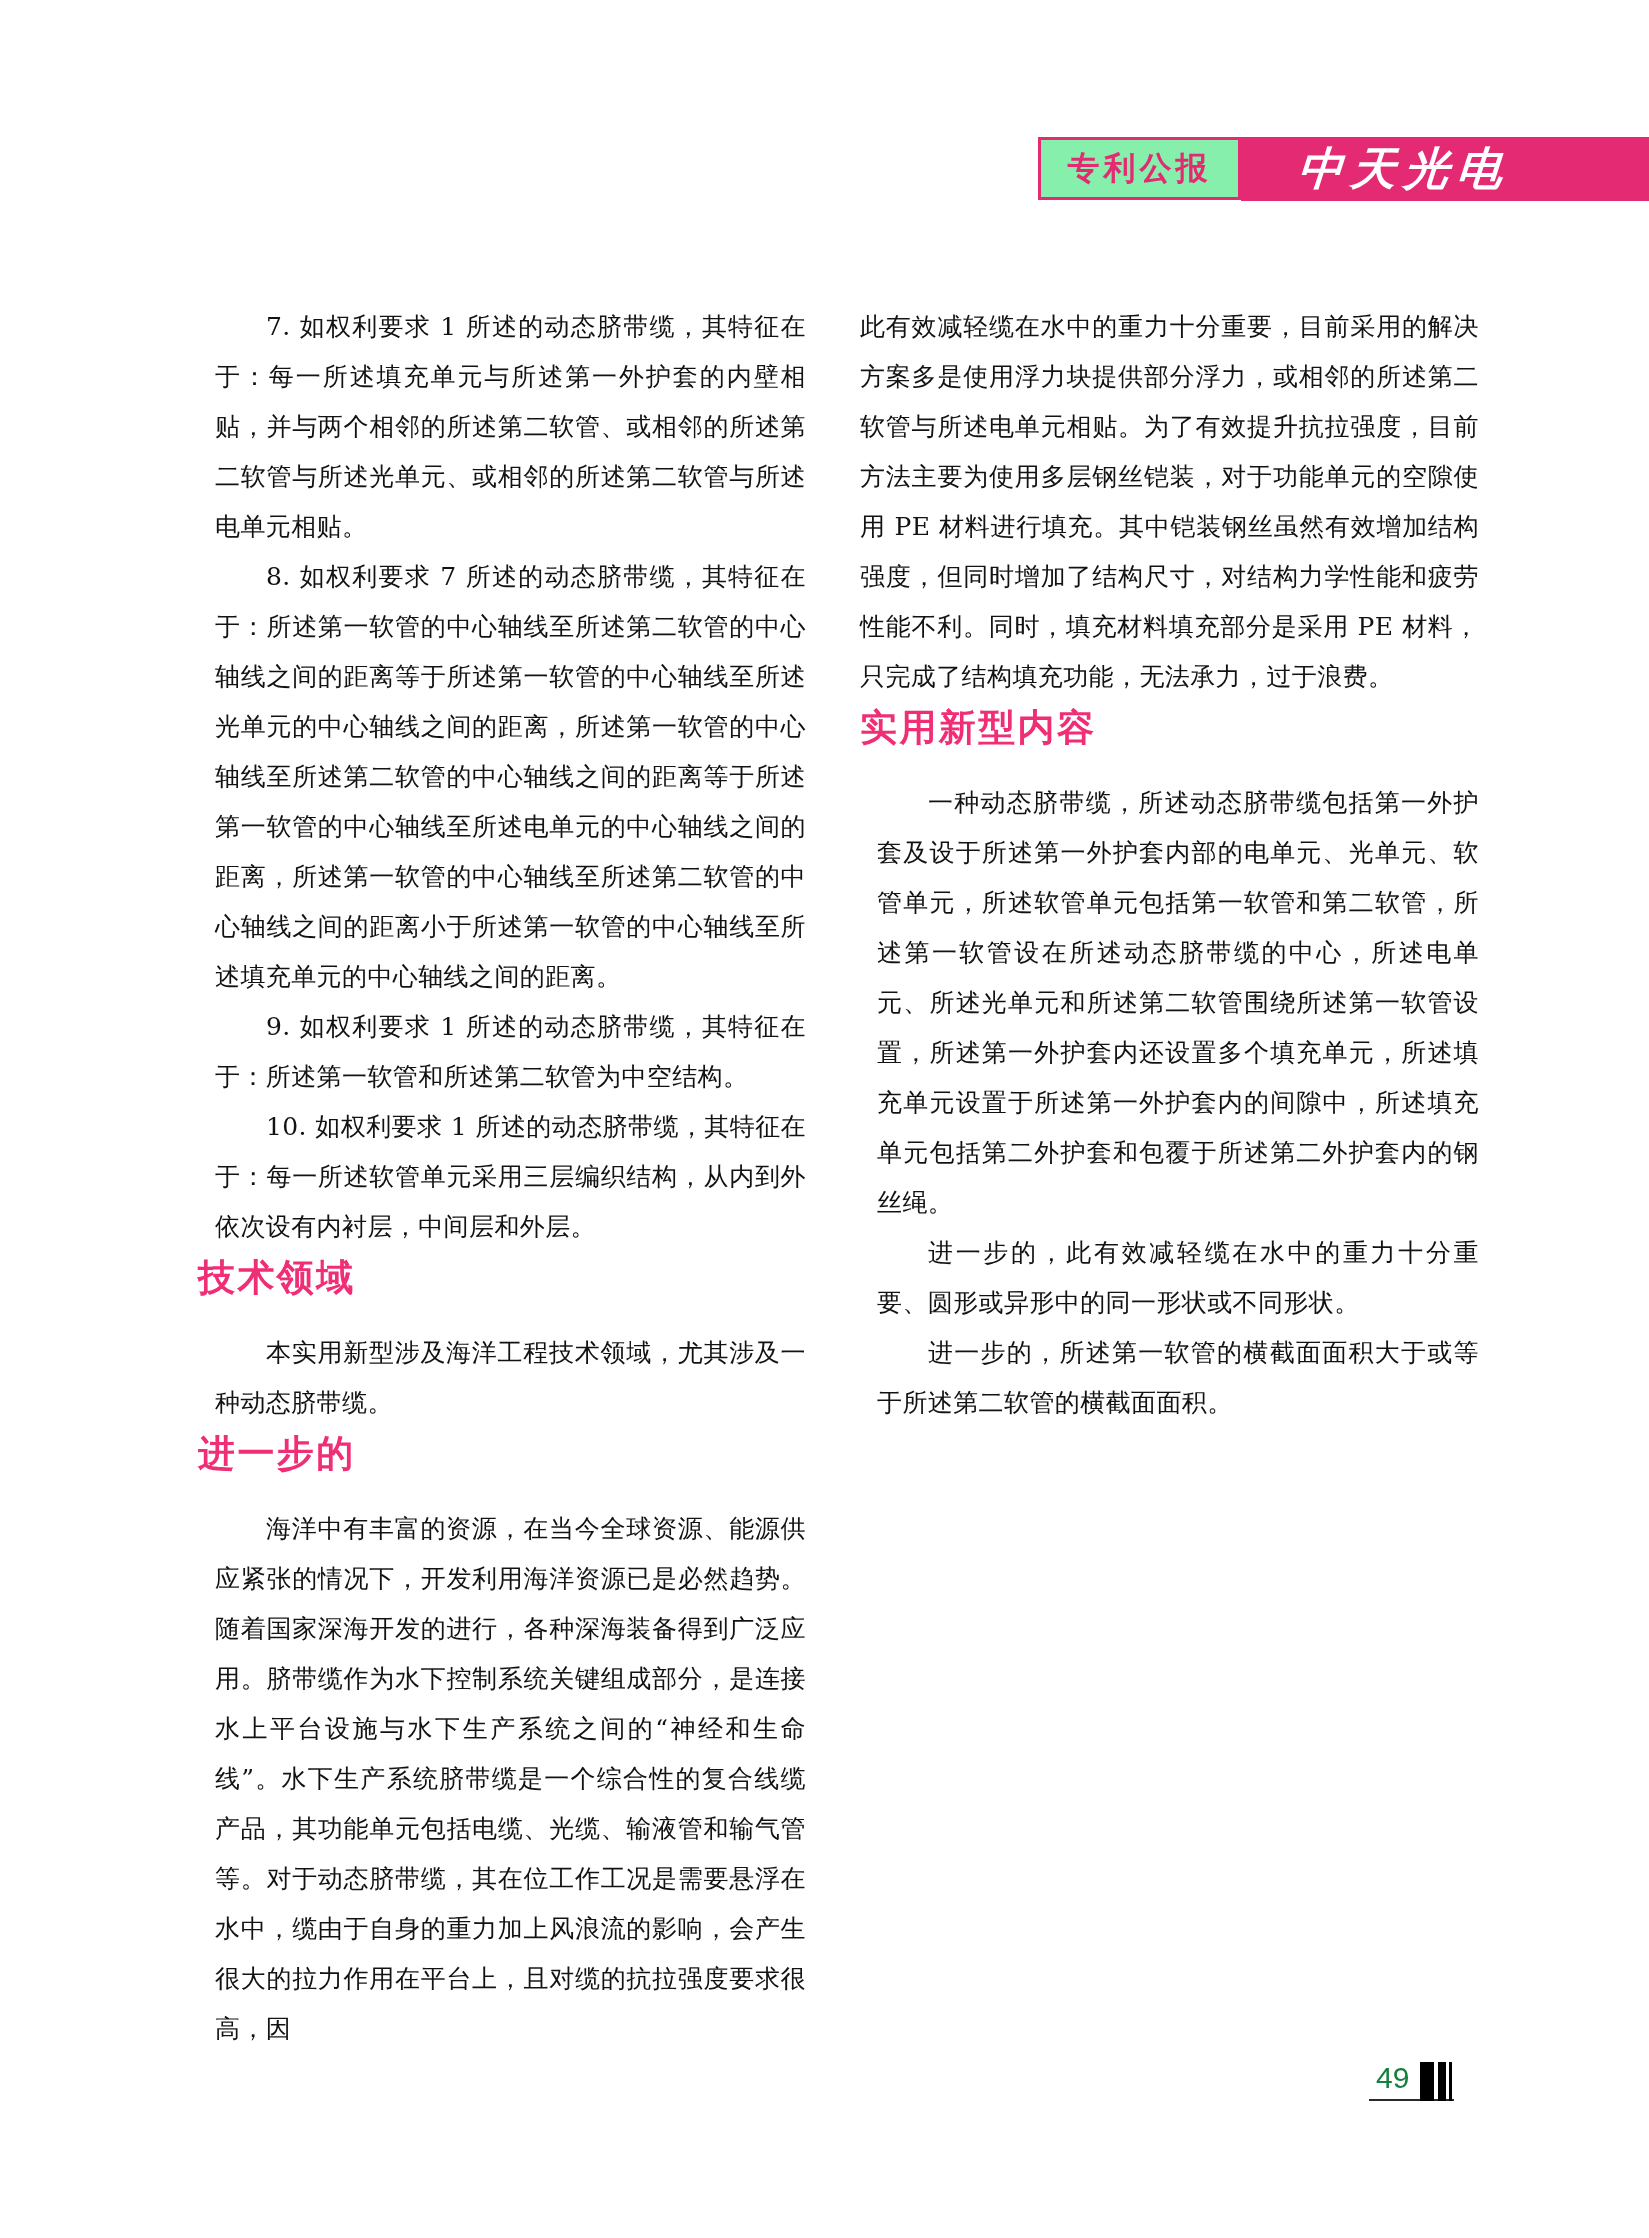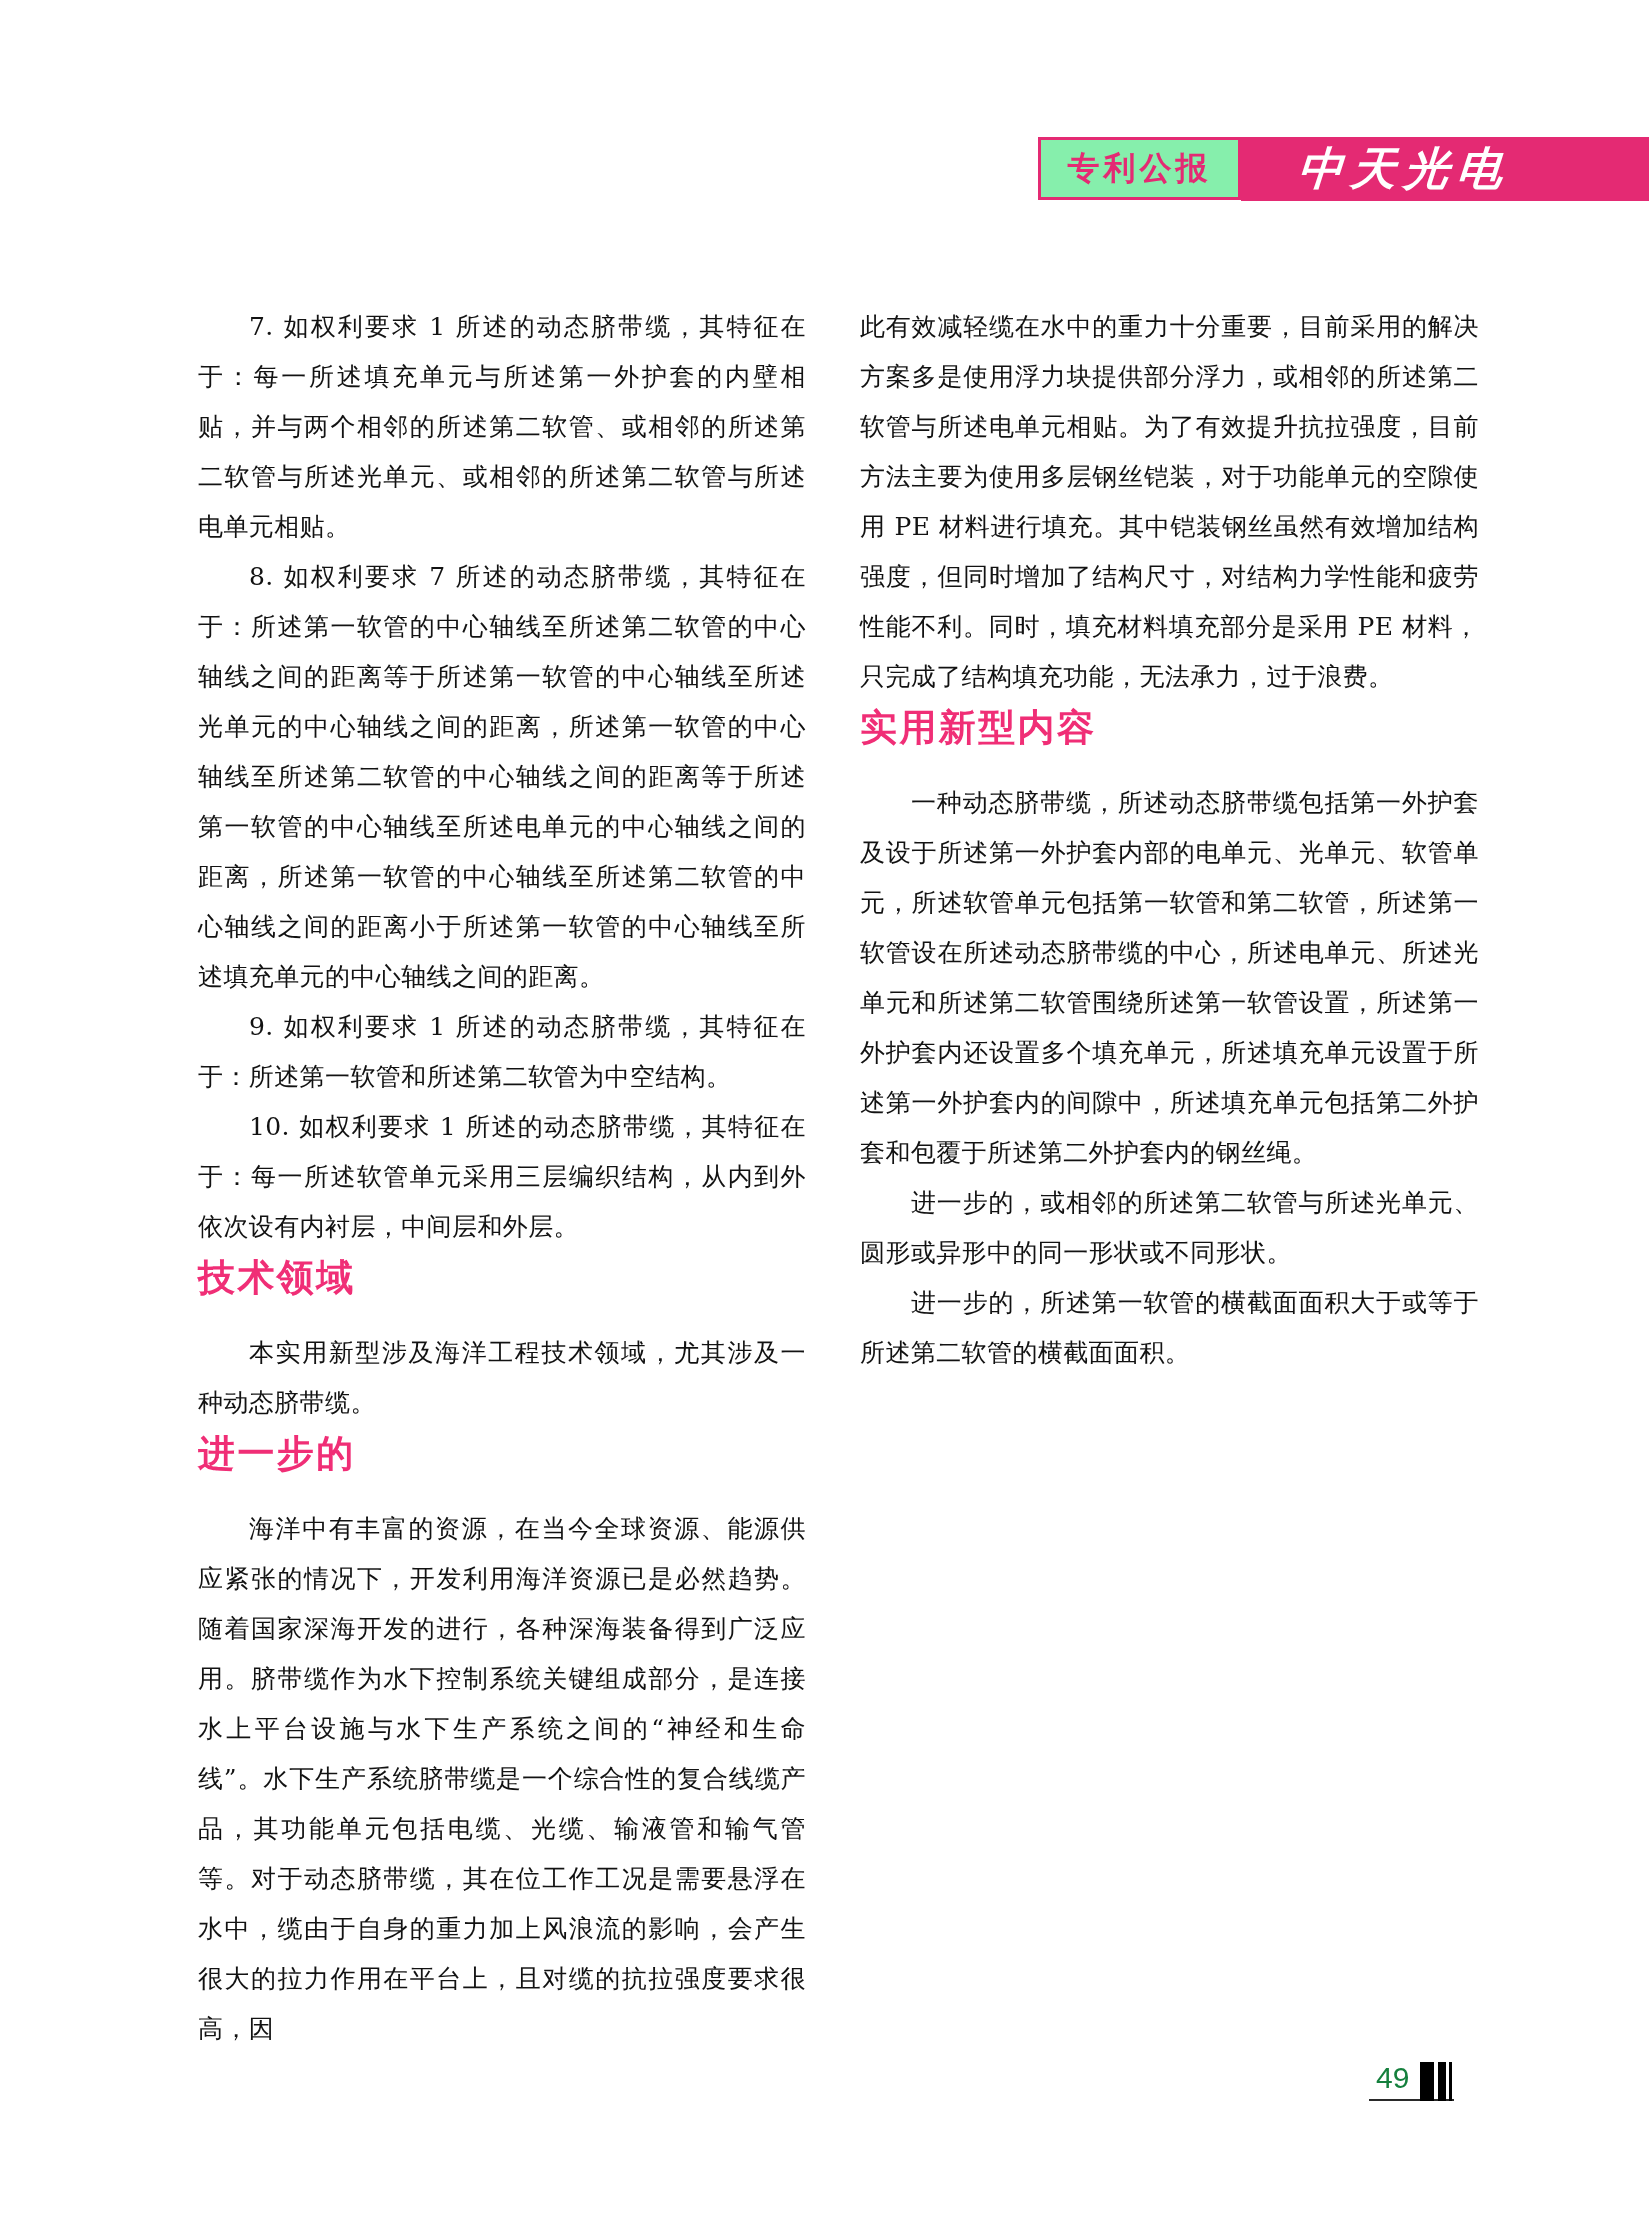--- a/index.html
+++ b/index.html
@@ -54,21 +54,21 @@
   .col-left{left:198px;width:608px;}
   .col-right{left:860px;width:619px;}
   .para{
     margin:0;
     font-size:25px;
     line-height:50px;
     color:var(--ink);
     text-align:justify;
     letter-spacing:0.4px;
   }
-  .para.indent{text-indent:51px;}
+  .para.indent{text-indent:51px;margin-left:17px;}
   .section-heading{
     margin:0 0 26px 0;
     font-size:37px;
     line-height:50px;
     font-weight:bold;
     color:var(--heading);
     font-family:"DejaVu Serif", serif;
     letter-spacing:2.4px;
   }
   
@@ -105,21 +105,21 @@
       <p class="para indent">10. 如权利要求 1 所述的动态脐带缆，其特征在于：每一所述软管单元采用三层编织结构，从内到外依次设有内衬层，中间层和外层。</p>
       <h2 class="section-heading">技术领域</h2>
       <p class="para indent">本实用新型涉及海洋工程技术领域，尤其涉及一种动态脐带缆。</p>
       <h2 class="section-heading">进一步的</h2>
       <p class="para indent">海洋中有丰富的资源，在当今全球资源、能源供应紧张的情况下，开发利用海洋资源已是必然趋势。随着国家深海开发的进行，各种深海装备得到广泛应用。脐带缆作为水下控制系统关键组成部分，是连接水上平台设施与水下生产系统之间的“神经和生命线”。水下生产系统脐带缆是一个综合性的复合线缆产品，其功能单元包括电缆、光缆、输液管和输气管等。对于动态脐带缆，其在位工作工况是需要悬浮在水中，缆由于自身的重力加上风浪流的影响，会产生很大的拉力作用在平台上，且对缆的抗拉强度要求很高，因</p>
     </div>
   <div class="col col-right" id="right-col">
       <p class="para">此有效减轻缆在水中的重力十分重要，目前采用的解决方案多是使用浮力块提供部分浮力，或相邻的所述第二软管与所述电单元相贴。为了有效提升抗拉强度，目前方法主要为使用多层钢丝铠装，对于功能单元的空隙使用 PE 材料进行填充。其中铠装钢丝虽然有效增加结构强度，但同时增加了结构尺寸，对结构力学性能和疲劳性能不利。同时，填充材料填充部分是采用 PE 材料，只完成了结构填充功能，无法承力，过于浪费。</p>
       <h2 class="section-heading">实用新型内容</h2>
       <p class="para indent">一种动态脐带缆，所述动态脐带缆包括第一外护套及设于所述第一外护套内部的电单元、光单元、软管单元，所述软管单元包括第一软管和第二软管，所述第一软管设在所述动态脐带缆的中心，所述电单元、所述光单元和所述第二软管围绕所述第一软管设置，所述第一外护套内还设置多个填充单元，所述填充单元设置于所述第一外护套内的间隙中，所述填充单元包括第二外护套和包覆于所述第二外护套内的钢丝绳。</p>
-      <p class="para indent">进一步的，或相邻的所述第二软管与所述光单元、圆形或异形中的同一形状或不同形状。</p>
+      <p class="para indent">进一步的，此有效减轻缆在水中的重力十分重要、圆形或异形中的同一形状或不同形状。</p>
       <p class="para indent">进一步的，所述第一软管的横截面面积大于或等于所述第二软管的横截面面积。</p>
     </div>
 
   <div class="footer-rule"></div>
   <span class="page-number">49</span>
   <div class="marker-bar b1"></div>
   <div class="marker-bar b2"></div>
   <div class="marker-bar b3"></div>
 
 </div>

